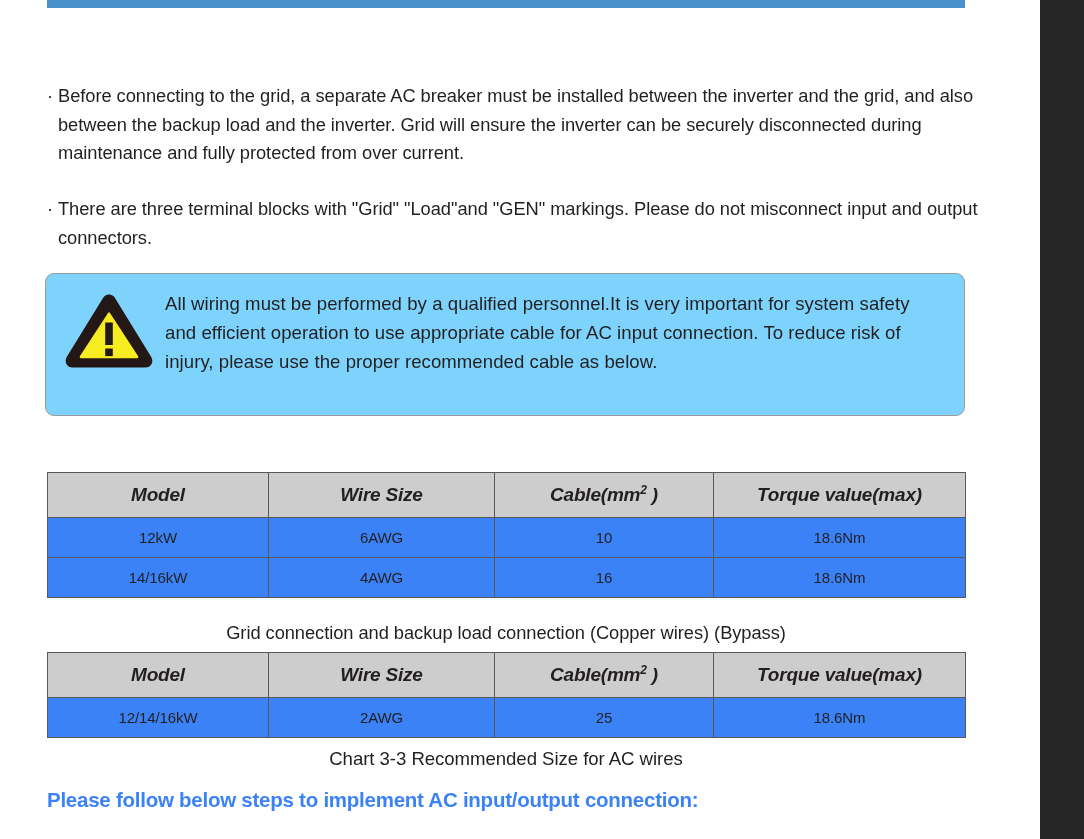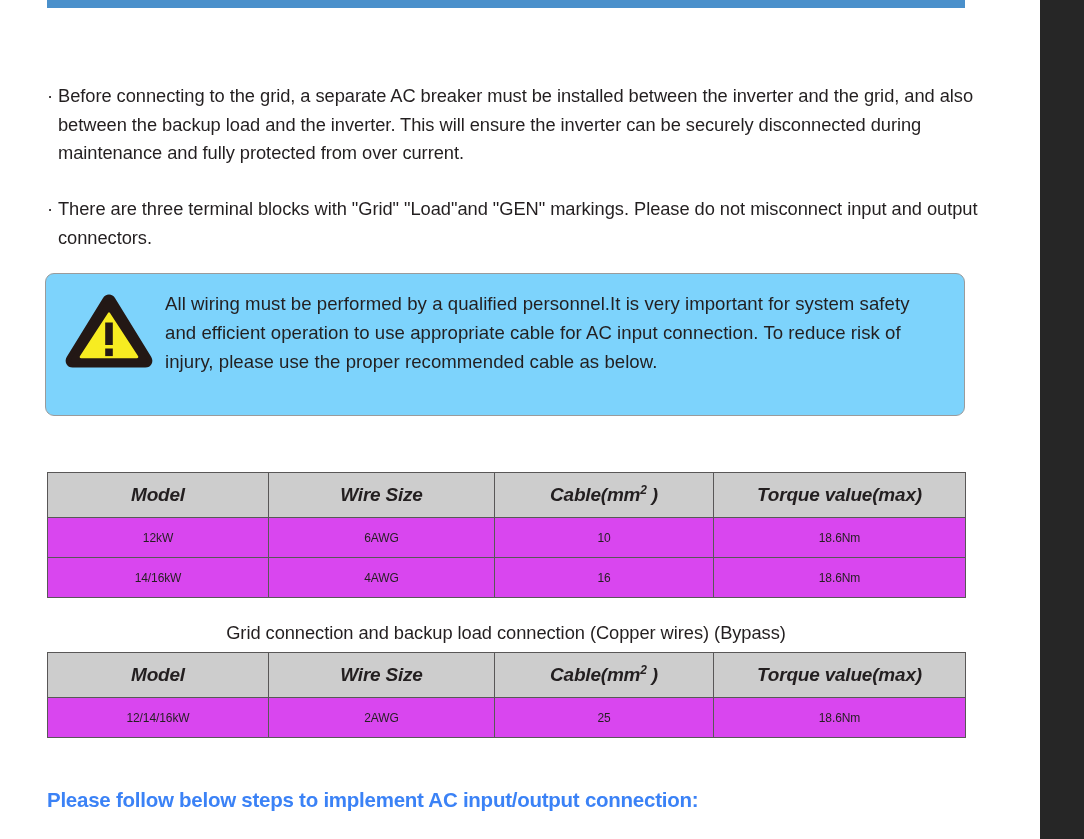--- a/index.html
+++ b/index.html
@@ -136,22 +136,22 @@
   }
   .dtable th {
     background:#cdcdcd;
     font-weight:bold;
     font-style:italic;
     font-size:19px;
     height:45px;
     letter-spacing:-0.2px;
   }
   .dtable td {
-    background:#d946ef;
-    font-size:12px;
+    background:#3b82f6;
+    font-size:15px;
     height:40px;
     letter-spacing:-0.1px;
   }
   .sup { font-size:12px; vertical-align:super; font-style:italic; }
 
   
   #chart-caption {
     position:absolute;
     left:47px; top:748px;
     width:918px;
@@ -175,21 +175,21 @@
 </head>
 <body>
 
 <div id="page">
 
   <div id="top-rule"></div>
 
 
   <div class="bullet" id="bullet-1">
     <span class="dot">·</span>
-    <span class="btxt">Before connecting to the grid, a separate AC breaker must be installed between the inverter and the grid, and also between the backup load and the inverter. This will ensure the inverter can be securely disconnected during maintenance and fully protected from over current.</span>
+    <span class="btxt">Before connecting to the grid, a separate AC breaker must be installed between the inverter and the grid, and also between the backup load and the inverter. Grid will ensure the inverter can be securely disconnected during maintenance and fully protected from over current.</span>
   </div>
 
   <div class="bullet" id="bullet-2">
     <span class="dot">·</span>
     <span class="btxt">There are three terminal blocks with "Grid" "Load"and "GEN" markings. Please do not misconnect input and output connectors.</span>
   </div>
 
   <div id="note-box">
     <svg id="note-icon" viewBox="0 0 90 74">
       <path d="M41.0 5.5 C43.0 2.3 47.0 2.3 49.0 5.5 L85.0 64.0 C87.0 67.4 85.2 71.0 81.3 71.0 L8.7 71.0 C4.8 71.0 3.0 67.4 5.0 64.0 Z" fill="#231815" stroke="#231815" stroke-width="5" stroke-linejoin="round"></path>
@@ -252,18 +252,19 @@
     <tbody>
       <tr>
         <td>12/14/16kW</td>
         <td>2AWG</td>
         <td>25</td>
         <td>18.6Nm</td>
       </tr>
     </tbody>
   </table>
 
+  <div id="chart-caption">Chart 3-3 Recommended Size for AC wires</div>
 
   <div id="closing-line">Please follow below steps to implement AC input/output connection:</div>
 
 </div>
 
 <div id="right-gutter"></div>
 
 </body></html>

